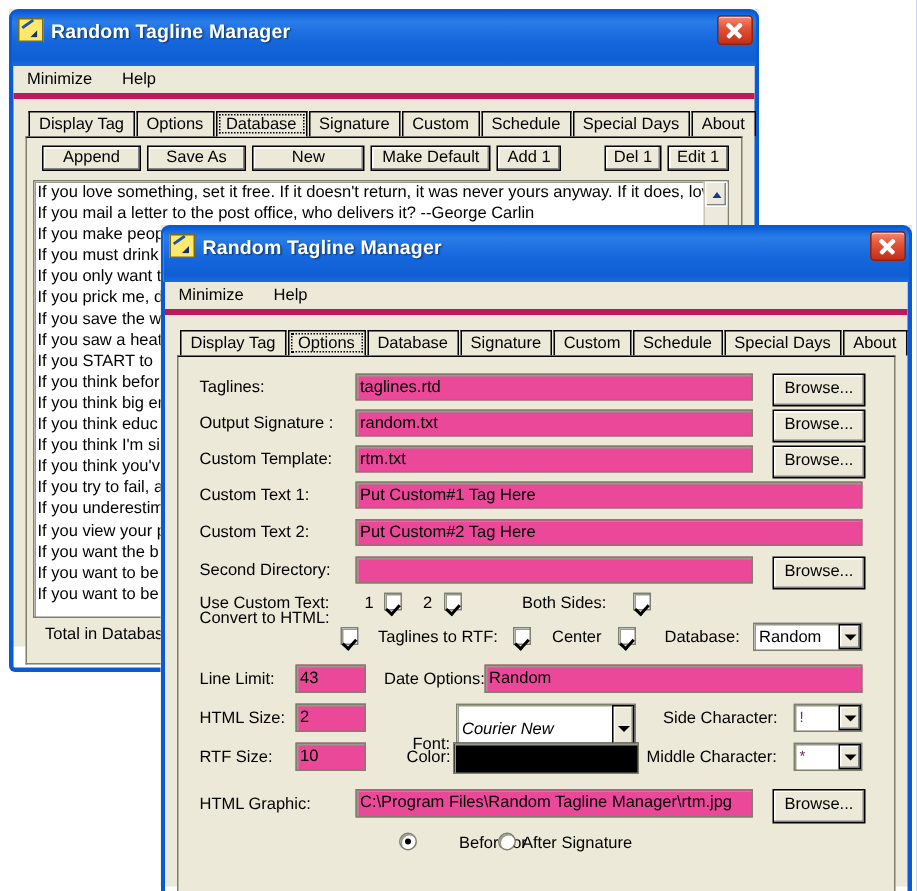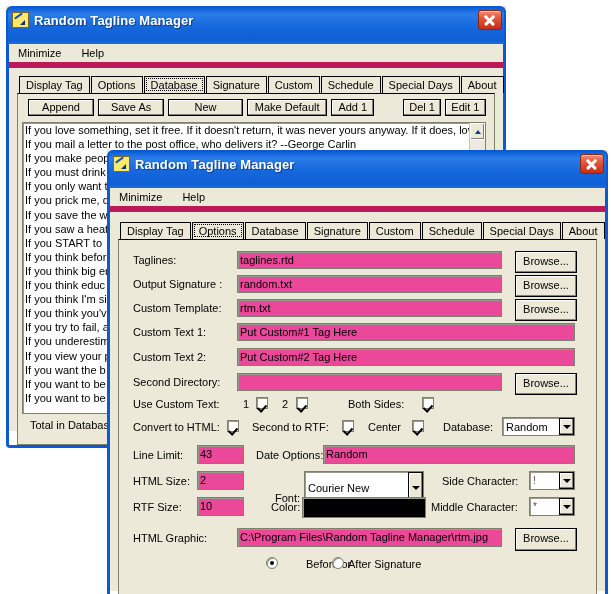--- a/index.html
+++ b/index.html
@@ -24,21 +24,21 @@
   .closebtn{margin-left:auto;width:22px;height:18px;border-radius:3px;
       background:linear-gradient(to bottom,#f38b72 0%,#e4563a 40%,#c22f18 100%);
       border:1px solid #8c2410;box-shadow:inset 0 1px 0 rgba(255,255,255,.55);
       position:relative;cursor:pointer;}
   .closebtn:before,.closebtn:after{content:"";position:absolute;left:4px;top:8px;
       width:13px;height:2.5px;background:#fff;border-radius:1px;}
   .closebtn:before{transform:rotate(45deg);}
   .closebtn:after{transform:rotate(-45deg);}
 
   .menubar{height:18px;background:#ece9d8;display:flex;align-items:center;
-      padding-left:6px;gap:14px;border-bottom:6px solid #be185d;}
+      padding-left:6px;gap:14px;border-bottom:4px solid #be185d;}
   .menubar span{font-size:11px;padding:1px 3px;cursor:default;}
 
   
   .tabrow{display:flex;align-items:flex-end;padding-left:10px;height:19px;}
   .tab{background:#ece9d8;border:1px solid #000;border-bottom:none;
       padding:1px 6px 2px 6px;font-size:11px;height:17px;box-sizing:border-box;
       line-height:14px;margin-right:1px;cursor:pointer;white-space:nowrap;}
   .tab.sel{outline:1px dotted #000;outline-offset:-3px;position:relative;z-index:3;}
   .tabbody{border:1px solid #7f7f6e;border-top:1px solid #000;background:#ece9d8;
       margin:0 8px;position:relative;}
@@ -204,43 +204,43 @@
       <div class="btn" style="position:absolute;left:396px;top:133px;width:60px;height:18px;line-height:16px;">Browse...</div>
 
       <div style="position:absolute;left:14px;top:158px;" class="lbl">Use Custom Text:</div>
       <div style="position:absolute;left:124px;top:158px;" class="lbl">1</div>
       <span class="cbx on" style="position:absolute;left:137px;top:157px;"></span>
       <div style="position:absolute;left:163px;top:158px;" class="lbl">2</div>
       <span class="cbx on" style="position:absolute;left:177px;top:157px;"></span>
       <div style="position:absolute;left:229px;top:158px;" class="lbl">Both Sides:</div>
       <span class="cbx on" style="position:absolute;left:303px;top:157px;"></span>
 
-      <div style="position:absolute;left:14px;top:181px;" class="lbl">Convert to HTML:</div>
+      <div style="position:absolute;left:14px;top:168px;" class="lbl">Convert to HTML:</div>
       <span class="cbx on" style="position:absolute;left:108px;top:180px;"></span>
-      <div style="position:absolute;left:133px;top:181px;" class="lbl">Second to RTF:</div>
+      <div style="position:absolute;left:133px;top:181px;" class="lbl">Taglines to RTF:</div>
       <span class="cbx on" style="position:absolute;left:223px;top:180px;"></span>
       <div style="position:absolute;left:249px;top:181px;" class="lbl">Center</div>
       <span class="cbx on" style="position:absolute;left:293px;top:180px;"></span>
       <div style="position:absolute;left:324px;top:181px;" class="lbl">Database:</div>
       <div class="sel-box" style="position:absolute;left:383px;top:177px;width:73px;height:19px;">
         <span class="v">Random</span>
         <span class="arrowbtn">
             <i></i>
           </span>
       </div>
 
       <div style="position:absolute;left:14px;top:209px;" class="lbl">Line Limit:</div>
       <div class="tbox" style="position:absolute;left:78px;top:205px;width:47px;height:19px;">43</div>
       <div style="position:absolute;left:137px;top:209px;" class="lbl">Date Options:</div>
       <div class="tbox" style="position:absolute;left:204px;top:205px;width:252px;height:19px;">Random</div>
 
       <div style="position:absolute;left:14px;top:235px;" class="lbl">HTML Size:</div>
       <div class="tbox" style="position:absolute;left:78px;top:231px;width:47px;height:19px;">2</div>
       <div style="position:absolute;left:156px;top:252px;" class="lbl">Font:</div>
-      <div class="sel-box" style="position:absolute;left:185px;top:231px;width:120px;height:33px;">
+      <div class="sel-box" style="position:absolute;left:185px;top:231px;width:120px;height:33px;font-style:italic;">
         <span class="v">Courier New</span>
         <span class="arrowbtn">
             <i></i>
           </span>
       </div>
       <div style="position:absolute;left:323px;top:235px;" class="lbl">Side Character:</div>
       <div class="sel-box" style="position:absolute;left:410px;top:231px;width:46px;height:19px;">
         <span class="v" style="color:#6b2d6b;font-size:10px;">!</span>
         <span class="arrowbtn">
             <i></i>

